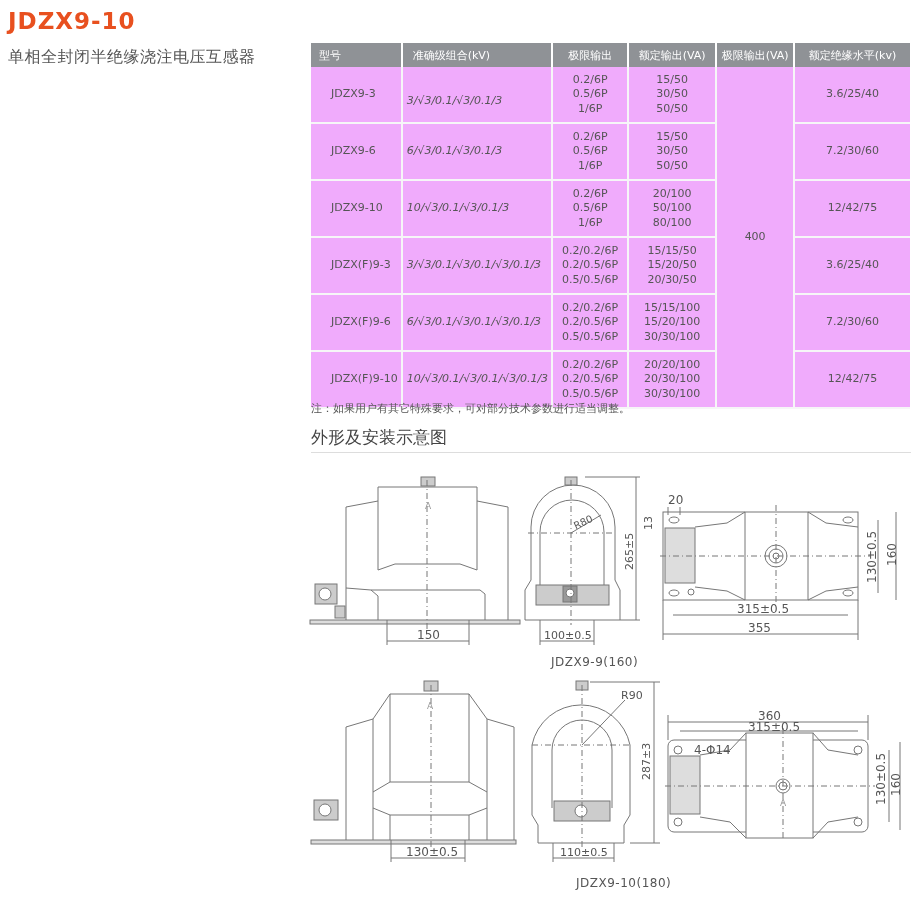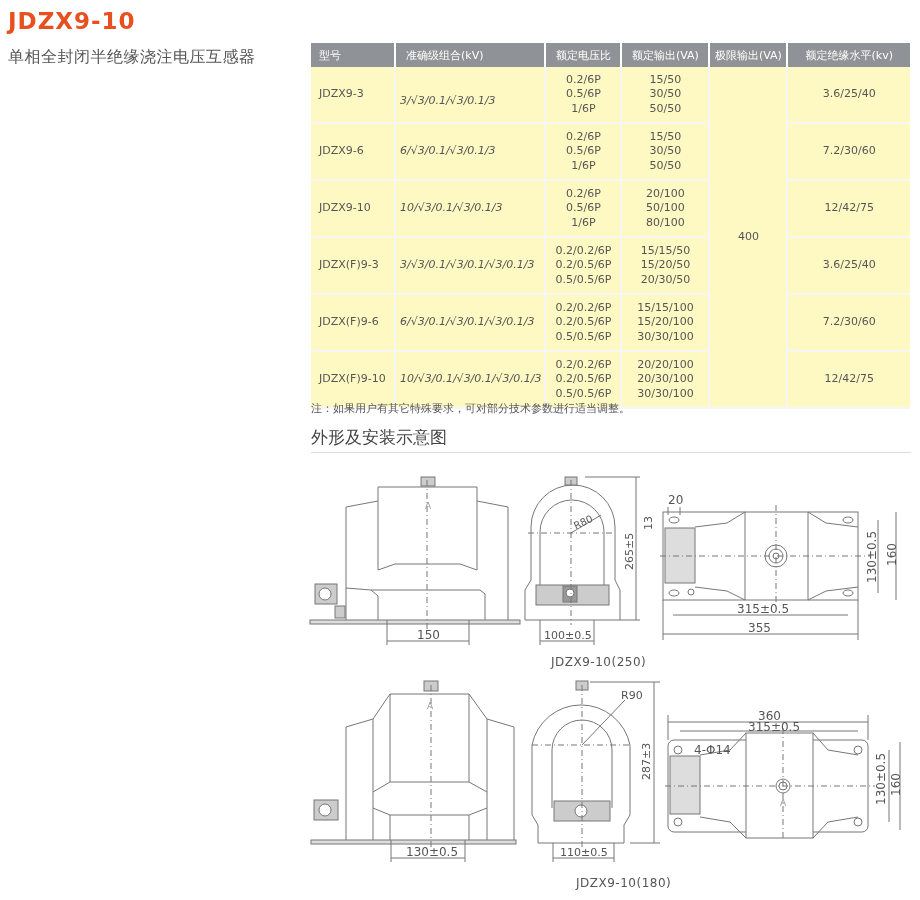--- a/index.html
+++ b/index.html
@@ -3,23 +3,23 @@
 <meta charset="utf-8">
 <style>
   html,body{margin:0;padding:0;background:#fff;}
   body{width:920px;height:900px;position:relative;overflow:hidden;font-family:"DejaVu Sans","Liberation Sans",sans-serif;color:#555;}
   .title{position:absolute;left:8px;top:8px;font-size:23px;font-weight:bold;color:#e8501f;letter-spacing:1px;font-family:"DejaVu Sans",sans-serif;}
   .subtitle{position:absolute;left:8px;top:47px;font-size:16px;color:#555;letter-spacing:0.5px;}
   table.spec{position:absolute;left:311px;top:43px;width:599px;border-collapse:collapse;font-size:11px;color:#555;}
   table.spec th{background:#8f9296;color:#fff;font-weight:normal;height:24px;padding:0 3px;border-right:2px solid #fff;font-size:11px;white-space:nowrap;}
   table.spec th:first-child{text-align:left;padding-left:8px;}
   table.spec th:last-child{border-right:none;}
-  table.spec td{background:#fef9c3;border-bottom:2px solid #f6f6f7;border-right:2px solid #f6f6f7;text-align:center;vertical-align:middle;line-height:14.5px;padding:2px 3px;white-space:nowrap;}
+  table.spec td{background:#f0abfc;border-bottom:2px solid #f6f6f7;border-right:2px solid #f6f6f7;text-align:center;vertical-align:middle;line-height:14.5px;padding:2px 3px;white-space:nowrap;}
   table.spec td:last-child{border-right:none;}
-  table.spec td.model{text-align:left;padding-left:8px;}
+  table.spec td.model{text-align:left;padding-left:20px;}
   table.spec td.ratio{text-align:left;padding-left:4px;font-style:italic;}
   table.spec tr.r td{height:51px;}
   .note{position:absolute;left:311px;top:401px;font-size:11px;color:#555;}
   .section{position:absolute;left:311px;top:426px;font-size:17px;color:#444;}
   .hr{position:absolute;left:311px;top:452px;width:600px;height:1px;background:#ddd;}
   .drawing{position:absolute;left:305px;top:460px;width:610px;height:440px;}
   .caption{position:absolute;font-size:12px;color:#555;letter-spacing:0.5px;}
   svg text{font-family:"DejaVu Sans","Liberation Sans",sans-serif;}
 </style>
 </head>
@@ -34,21 +34,21 @@
       <col style="width:150px">
       <col style="width:76px">
       <col style="width:88px">
       <col style="width:78px">
       <col>
   </colgroup>
   <thead>
     <tr>
       <th>型号</th>
       <th style="text-align:left;padding-left:10px">准确级组合(kV)</th>
-      <th>额定电压比</th>
+      <th>极限输出</th>
       <th>额定输出(VA)</th>
       <th>极限输出(VA)</th>
       <th>额定绝缘水平(kv)</th>
     </tr>
   </thead>
   <tbody>
     <tr class="r">
       <td class="model">JDZX9-3</td>
       <td class="ratio"><span style="position:relative;top:7px">3/√3/0.1/√3/0.1/3</span></td>
       <td>
@@ -290,14 +290,14 @@
     <text x="758" y="720" font-size="12" fill="#555" stroke="none">360</text>
     <text x="748" y="731" font-size="12" fill="#555" stroke="none">315±0.5</text>
     <text x="694" y="754" font-size="12" fill="#555" stroke="none">4-Φ14</text>
     <line x1="889" y1="750" x2="889" y2="822"></line>
       <line x1="900" y1="742" x2="900" y2="830"></line>
     <text x="885" y="805" font-size="12" fill="#555" stroke="none" transform="rotate(-90 885 805)">130±0.5</text>
     <text x="900" y="796" font-size="12" fill="#555" stroke="none" transform="rotate(-90 900 796)">160</text>
   </g>
 </svg>
 
-<div class="caption" style="left:551px;top:655px">JDZX9-10(250)</div>
+<div class="caption" style="left:551px;top:655px">JDZX9-9(160)</div>
 <div class="caption" style="left:576px;top:876px">JDZX9-10(180)</div>
 
 </body></html>

